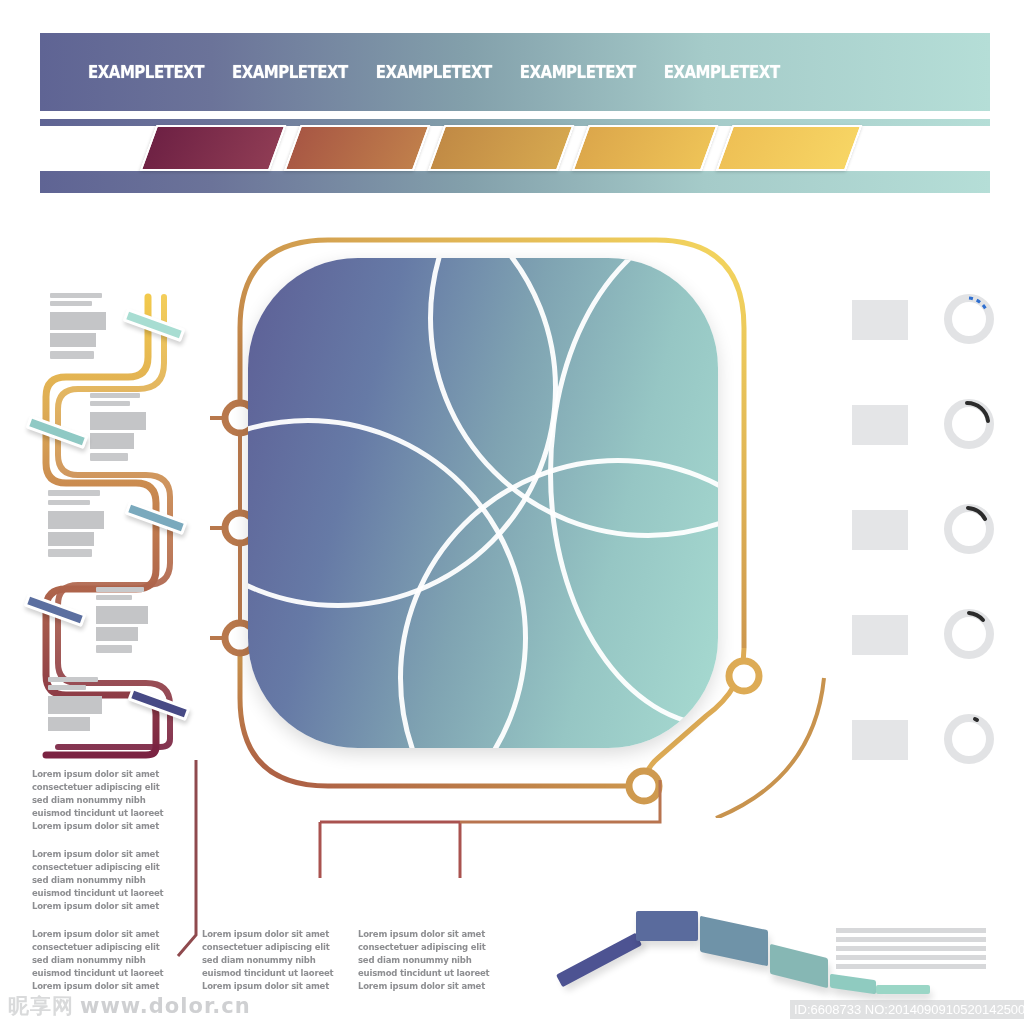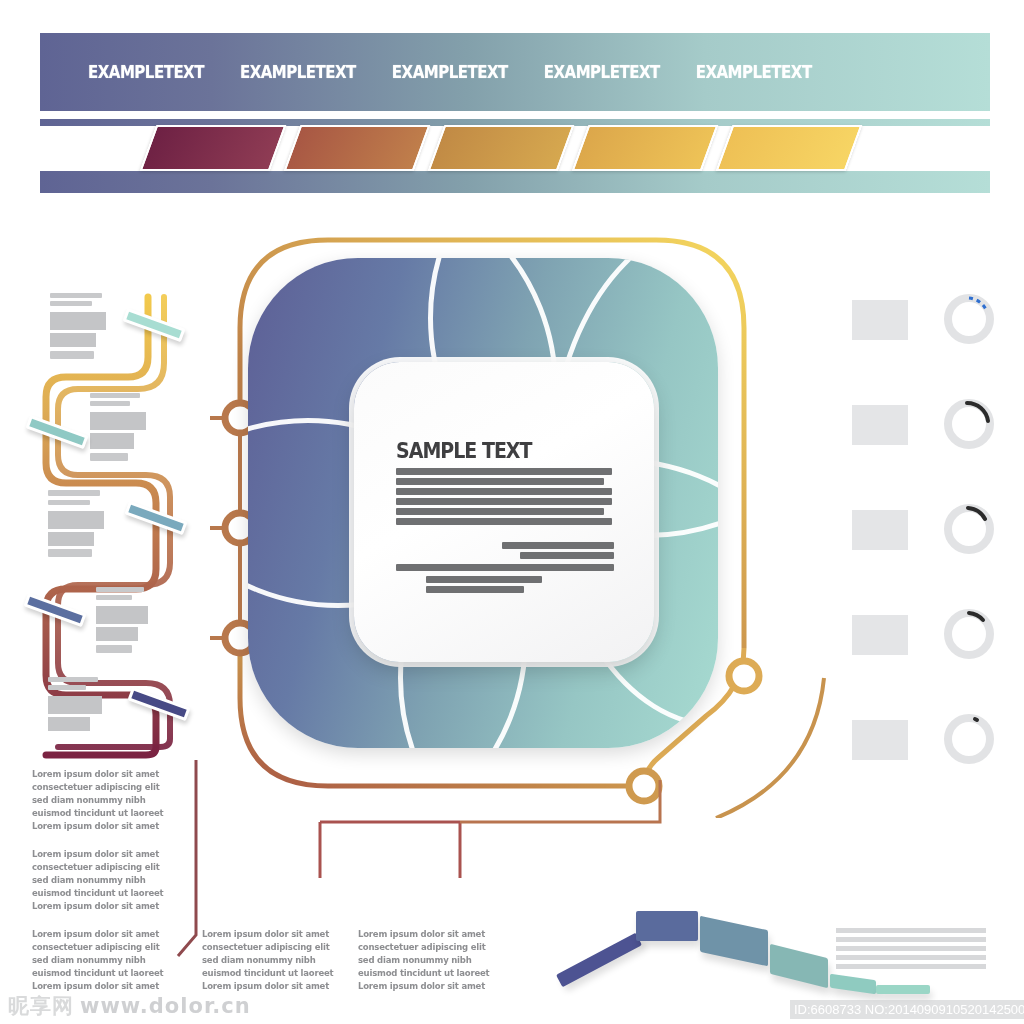--- a/index.html
+++ b/index.html
@@ -13,21 +13,21 @@
   .stage{position:absolute;inset:0;width:1024px;height:1024px;}
 
   
   .hdr-wrap{position:absolute;left:40px;top:33px;width:950px;height:148px;}
   .hdr-band{
     position:absolute;left:0;top:0;width:950px;height:78px;
     background:linear-gradient(90deg,#5f6494 0%, #6b7399 18%, #83a0ab 45%, #a5cbc9 70%, #b5ded7 100%);
   }
   .hdr-labels{
     position:absolute;left:0;top:0;width:950px;height:78px;
-    display:flex;align-items:center;justify-content:flex-start;gap:36px;padding-left:48px;
+    display:flex;align-items:center;justify-content:flex-start;gap:28px;padding-left:48px;
     box-sizing:border-box;
   }
   .hdr-label{
     color:#ffffff;font-size:15px;font-weight:bold;letter-spacing:-0.5px;
     font-family:"DejaVu Sans", sans-serif;
     text-shadow:0 0 1px rgba(255,255,255,.6);
     transform:scaleY(1.15);
     white-space:nowrap;
   }
   .hdr-rule-top{
@@ -249,40 +249,20 @@
 
   <div class="center">
     <div class="aperture">
       <div class="blade" style="left:-130px;top:-90px;width:430px;height:430px;border-radius:50%;"></div>
       <div class="blade" style="left:180px;top:-160px;width:430px;height:430px;border-radius:50%;"></div>
       <div class="blade" style="left:-160px;top:160px;width:430px;height:430px;border-radius:50%;"></div>
       <div class="blade" style="left:150px;top:200px;width:430px;height:430px;border-radius:50%;"></div>
       <div class="blade" style="left:300px;top:-40px;width:330px;height:500px;border-radius:50%;"></div>
     </div>
 
-    <div class="card">
-      <div class="card-title">SAMPLE TEXT</div>
-
-      <div>
-        <div class="grayline" style="left:42px;top:106px;width:216px;height:7px;background:#6f7072;"></div>
-        <div class="grayline" style="left:42px;top:116px;width:208px;height:7px;background:#6f7072;"></div>
-        <div class="grayline" style="left:42px;top:126px;width:216px;height:7px;background:#6f7072;"></div>
-        <div class="grayline" style="left:42px;top:136px;width:216px;height:7px;background:#6f7072;"></div>
-        <div class="grayline" style="left:42px;top:146px;width:208px;height:7px;background:#6f7072;"></div>
-        <div class="grayline" style="left:42px;top:156px;width:216px;height:7px;background:#6f7072;"></div>
-      </div>
-      <div>
-        <div class="grayline" style="left:148px;top:180px;width:112px;height:7px;background:#6f7072;"></div>
-        <div class="grayline" style="left:166px;top:190px;width:94px;height:7px;background:#6f7072;"></div>
-        <div class="grayline" style="left:42px;top:202px;width:218px;height:7px;background:#6f7072;"></div>
-        <div class="grayline" style="left:72px;top:214px;width:116px;height:7px;background:#6f7072;"></div>
-        <div class="grayline" style="left:72px;top:224px;width:98px;height:7px;background:#6f7072;"></div>
-      </div>
-
-    </div>
   </div>
 
   <div class="kpis">
 
     <div class="kpi" style="top:0px;">
       <div class="kpi-box"></div>
       <div class="ring">
         <svg width="58" height="58" viewBox="0 0 58 58">
           <circle cx="29" cy="29" r="21" fill="none" stroke="#e2e3e5" stroke-width="8"></circle>
           <path d="M29 8 A21 21 0 0 1 47 22" fill="none" stroke="#2f6fd0" stroke-width="3" stroke-dasharray="4 4"></path>

